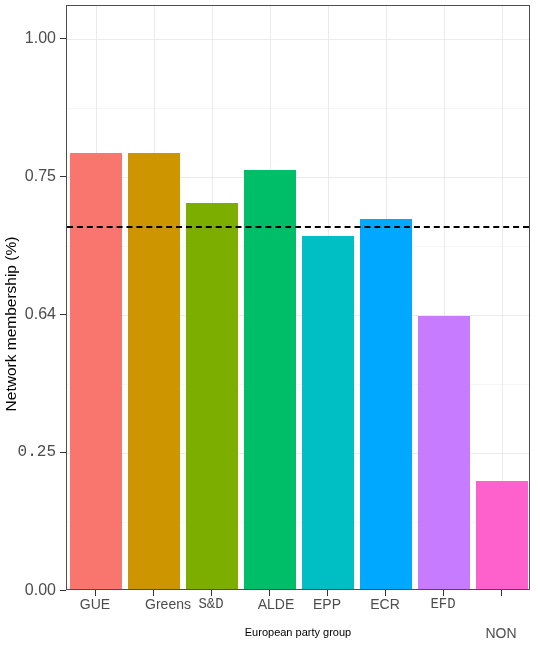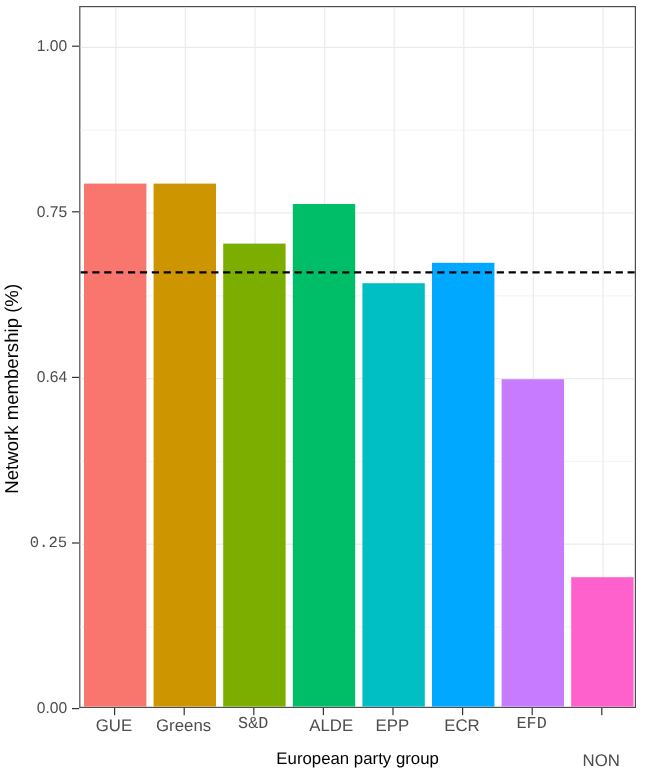--- a/index.html
+++ b/index.html
@@ -40,32 +40,32 @@
 
   
   .x-axis-title {
     position: absolute;
     left: 66px;
     width: 464px;
     top: 622px;
     height: 20px;
     line-height: 20px;
     text-align: center;
-    font-size: 14px;
+    font-size: 11px;
     color: #000000;
     white-space: nowrap;
   }
 
   
   .y-tick-label {
     position: absolute;
     right: 0px;
     width: 48px;
     text-align: right;
-    font-size: 13px;
+    font-size: 16px;
     color: #4d4d4d;
     transform: translateY(-50%);
     white-space: nowrap;
   }
   .y-tick-mark {
     position: absolute;
     left: 60px;
     width: 6px;
     height: 1px;
     background: #333333;
@@ -155,21 +155,21 @@
       <div class="y-tick-mark" style="top: 314px;"></div>
       <div class="y-tick-label" style="top: 176.085px; right: 484px;">0.75</div>
       <div class="y-tick-mark" style="top: 176px;"></div>
       <div class="y-tick-label" style="top: 38.1132px; right: 484px;">1.00</div>
       <div class="y-tick-mark" style="top: 38px;"></div>
     </div>
 
   <div id="x-ticks">
       <div class="x-tick-label" style="left: 95px;">GUE</div>
       <div class="x-tick-mark" style="left: 95px;"></div>
-      <div class="x-tick-label" style="left: 153px;">Greens</div>
+      <div class="x-tick-label" style="left: 168px;">Greens</div>
       <div class="x-tick-mark" style="left: 153px;"></div>
       <div class="x-tick-label" style="left: 211px; font-family: Liberation Mono, monospace;">S&amp;D</div>
       <div class="x-tick-mark" style="left: 211px;"></div>
       <div class="x-tick-label" style="left: 276px;">ALDE</div>
       <div class="x-tick-mark" style="left: 269px;"></div>
       <div class="x-tick-label" style="left: 327px;">EPP</div>
       <div class="x-tick-mark" style="left: 327px;"></div>
       <div class="x-tick-label" style="left: 385px;">ECR</div>
       <div class="x-tick-mark" style="left: 385px;"></div>
       <div class="x-tick-label" style="left: 443px; font-family: Liberation Mono, monospace;">EFD</div>

